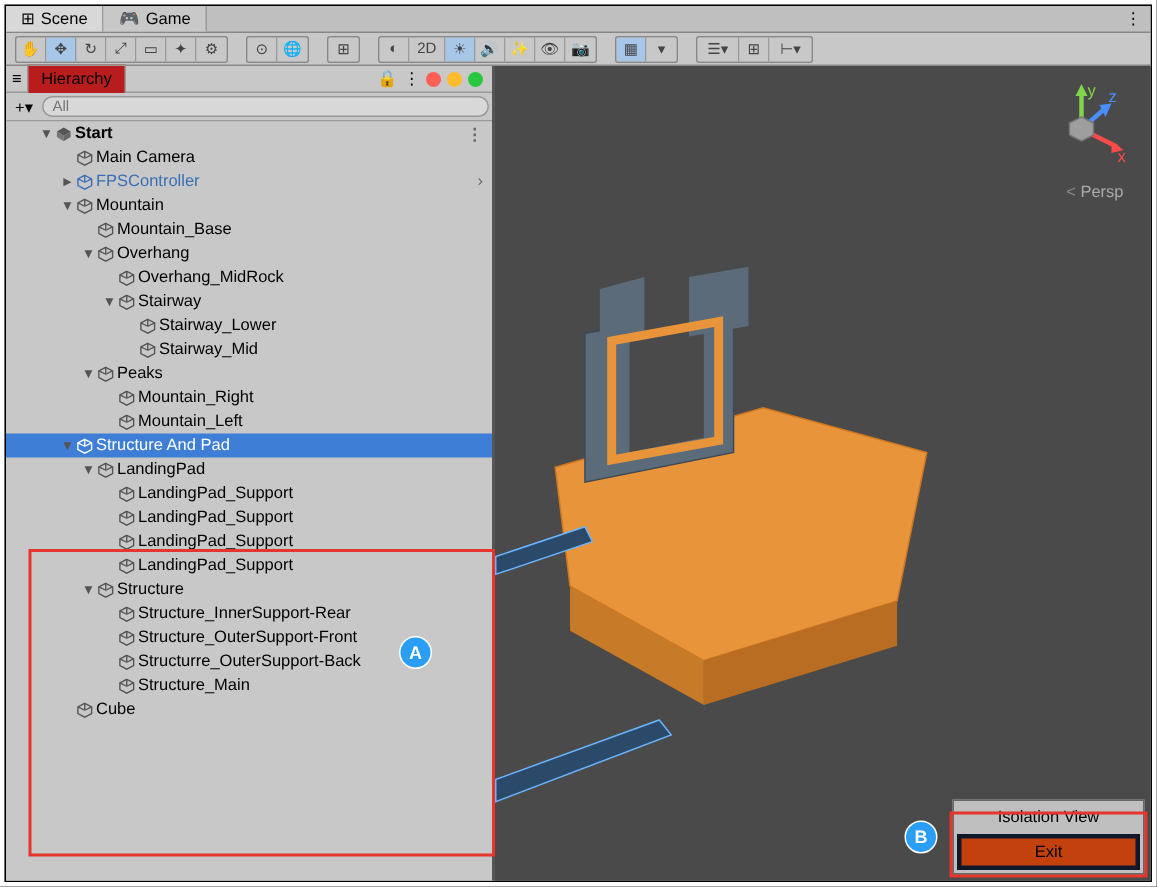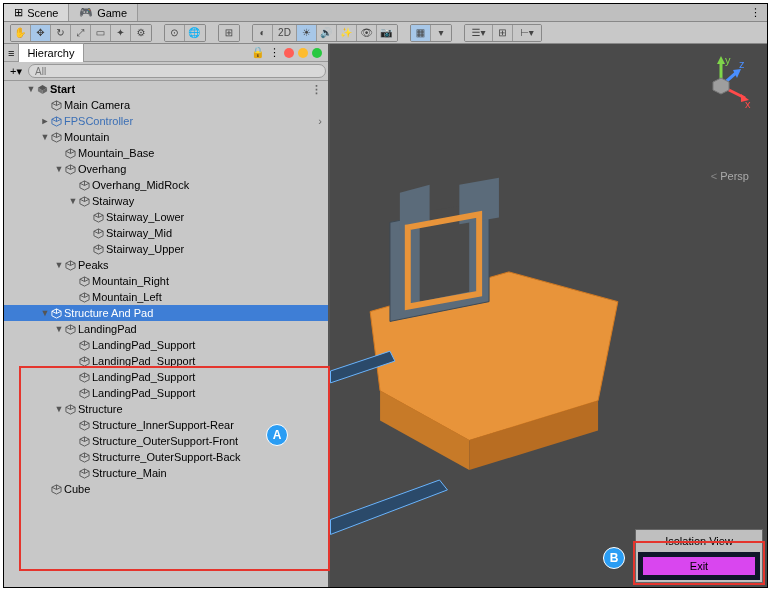--- a/index.html
+++ b/index.html
@@ -11,45 +11,45 @@
 .tab-dots { position: absolute; right: 6px; top: 2px; cursor: pointer; }
 .toolbar { display: flex; gap: 2px; padding: 3px 6px; background: #c8c8c8; border-bottom: 1px solid #888; height: 22px; align-items: center; }
 .tool-group { display: flex; border: 1px solid #888; border-radius: 2px; overflow: hidden; }
 .tool-btn { width: 20px; height: 16px; border-right: 1px solid #999; background: #c8c8c8; display: flex; align-items: center; justify-content: center; cursor: pointer; font-size: 10px; color: #444; }
 .tool-btn:last-child { border-right: none; }
 .tool-btn.active { background: #a7c7e8; }
 .tool-sep { width: 8px; }
 .main { display: flex; height: calc(100% - 40px); }
 .hierarchy-panel { width: 326px; background: #c8c8c8; display: flex; flex-direction: column; border-right: 2px solid #555; }
 .panel-header { display: flex; align-items: center; padding: 2px 4px; background: #c8c8c8; border-bottom: 1px solid #999; height: 18px; position: relative; }
-.panel-tab { background: #ffffff; padding: 3px 8px; border: 1px solid #999; border-bottom: none; display: flex; align-items: flex-end; gap: 4px; }
+.panel-tab { background: #b91c1c; padding: 3px 8px; border: 1px solid #999; border-bottom: none; display: flex; align-items: flex-end; gap: 4px; }
 .panel-header-right { position: absolute; right: 6px; display: flex; gap: 4px; align-items: center; }
 .traffic { display: flex; gap: 4px; }
 .traffic-dot { width: 10px; height: 10px; border-radius: 50%; }
 .search-row { display: flex; padding: 2px; gap: 2px; background: #c8c8c8; border-bottom: 1px solid #999; }
 .plus-btn { width: 20px; display: flex; align-items: center; justify-content: center; cursor: pointer; }
 .search-input { flex: 1; border: 1px solid #999; border-radius: 8px; padding: 1px 6px; background: #d8d8d8; height: 14px; font-size: 10px; }
 .tree { flex: 1; overflow: auto; background: #c8c8c8; }
 .tree-row { display: flex; align-items: center; height: 16px; padding-left: 4px; cursor: pointer; position: relative; }
 .tree-row.scene { font-weight: bold; }
 .tree-row.selected { background: #3e7ed6; color: #fff; }
 .tree-row.prefab { color: #3b6fb5; }
 .indent { display: inline-block; }
 .arrow { width: 10px; display: inline-block; text-align: center; color: #555; font-size: 9px; }
 .cube-icon { width: 12px; height: 12px; display: inline-flex; align-items: center; justify-content: center; margin-right: 2px; }
 .cube-icon svg { width: 11px; height: 11px; }
 .row-more { position: absolute; right: 6px; color: #666; }
 .viewport { flex: 1; background: #4a4a4a; position: relative; overflow: hidden; }
 .gizmo { position: absolute; top: 10px; right: 14px; width: 64px; height: 64px; }
-.persp { position: absolute; top: 78px; right: 18px; color: #aaa; font-size: 11px; margin-top: 48px; }
+.persp { position: absolute; top: 78px; right: 18px; color: #aaa; font-size: 11px; }
 .persp::before { content: "< "; color: #888; }
 .callout { position: absolute; width: 22px; height: 22px; border-radius: 50%; background: #2a9df4; color: #fff; display: flex; align-items: center; justify-content: center; font-weight: bold; font-size: 12px; border: 1px solid #fff; }
 .highlight-box { position: absolute; border: 2px solid #e5352d; pointer-events: none; }
 .iso-panel { position: absolute; bottom: 4px; right: 4px; background: #bfbfbf; border: 1px solid #666; width: 128px; }
-.iso-panel .iso-row { text-align: center; padding: 3px 2px; border: 5px solid #0f172a; margin: 2px; background: #d946ef; font-size: 11px; cursor: pointer; }
+.iso-panel .iso-row { text-align: center; padding: 3px 2px; border: 3px solid #0f172a; margin: 2px; background: #c2410c; font-size: 11px; cursor: pointer; }
 .iso-panel .iso-row:first-child { background: transparent; border: none; }
 .scene3d { position: absolute; top: 0; left: 0; width: 100%; height: 100%; }
 </style>
 </head>
 <body>
 
 <div class="frame">
   <div class="tabs">
     <div class="tab active">
       <span>⊞</span>
@@ -251,33 +251,20 @@
               <svg viewBox="0 0 12 12">
                 <polygon points="6,1 11,3.5 11,8.5 6,11 1,8.5 1,3.5" fill="none" stroke="#555" stroke-width="1"></polygon>
                 <line x1="6" y1="1" x2="6" y2="6" stroke="#555"></line>
                 <line x1="1" y1="3.5" x2="6" y2="6" stroke="#555"></line>
                 <line x1="11" y1="3.5" x2="6" y2="6" stroke="#555"></line>
               </svg>
             </span>
             <span>Stairway_Mid</span>
           </div>
           <div class="tree-row">
-            <span class="indent" style="width:74px"></span>
-            <span class="arrow"></span>
-            <span class="cube-icon">
-              <svg viewBox="0 0 12 12">
-                <polygon points="6,1 11,3.5 11,8.5 6,11 1,8.5 1,3.5" fill="none" stroke="#555" stroke-width="1"></polygon>
-                <line x1="6" y1="1" x2="6" y2="6" stroke="#555"></line>
-                <line x1="1" y1="3.5" x2="6" y2="6" stroke="#555"></line>
-                <line x1="11" y1="3.5" x2="6" y2="6" stroke="#555"></line>
-              </svg>
-            </span>
-            <span>Stairway_Upper</span>
-          </div>
-          <div class="tree-row">
             <span class="indent" style="width:46px"></span>
             <span class="arrow">▼</span>
             <span class="cube-icon">
               <svg viewBox="0 0 12 12">
                 <polygon points="6,1 11,3.5 11,8.5 6,11 1,8.5 1,3.5" fill="none" stroke="#555" stroke-width="1"></polygon>
                 <line x1="6" y1="1" x2="6" y2="6" stroke="#555"></line>
                 <line x1="1" y1="3.5" x2="6" y2="6" stroke="#555"></line>
                 <line x1="11" y1="3.5" x2="6" y2="6" stroke="#555"></line>
               </svg>
             </span>

